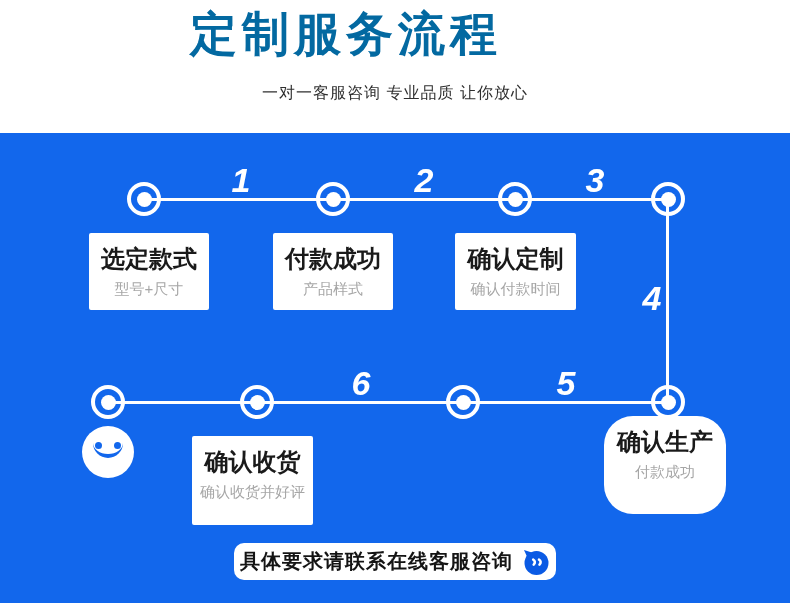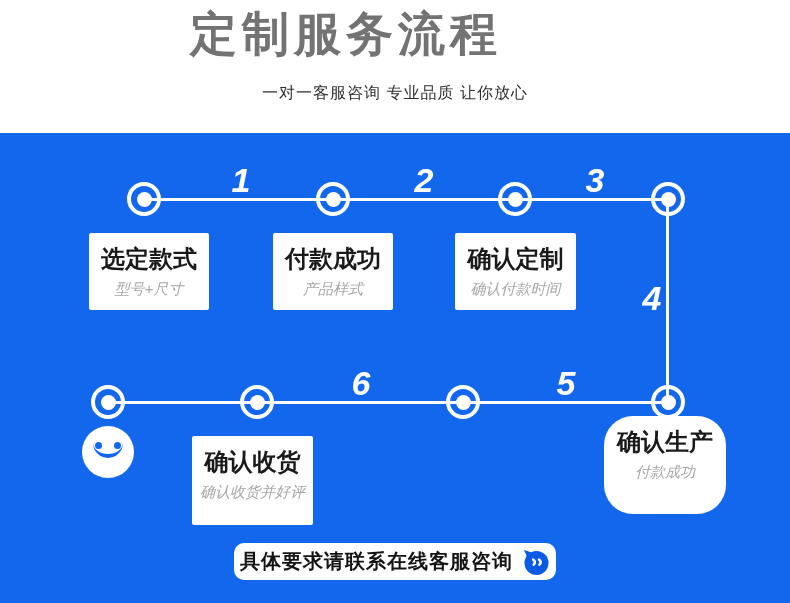--- a/index.html
+++ b/index.html
@@ -4,21 +4,21 @@
 <style>
   html,body{margin:0;padding:0;background:#ffffff;}
   #canvas{
     position:relative;width:790px;height:603px;overflow:hidden;
     background:#ffffff;
     font-family:"Liberation Sans","DejaVu Sans",sans-serif;
   }
   
   .hdr-title{
     position:absolute;left:0;top:6px;width:692px;text-align:center;
-    font-size:47px;font-weight:bold;color:#737373;letter-spacing:5px;line-height:1.2;
+    font-size:47px;font-weight:bold;color:#0369a1;letter-spacing:5px;line-height:1.2;
   }
   .hdr-sub{
     position:absolute;left:0;top:83px;width:790px;text-align:center;
     font-size:16px;color:#2f2f2f;letter-spacing:1px;
   }
   
   .panel{
     position:absolute;left:0;top:133px;width:790px;height:470px;
     background:#1267ec;
   }
@@ -42,21 +42,21 @@
     transform:translateX(-50%);line-height:1;
   }
   .num-1{left:241px;top:163px;} .num-2{left:424px;top:163px;} .num-3{left:595px;top:163px;}
   .num-4{left:652px;top:281px;} .num-5{left:566px;top:366px;} .num-6{left:361px;top:366px;}
   
   .card{
     position:absolute;background:#ffffff;border-radius:2px;text-align:center;
     box-sizing:border-box;padding-top:13px;margin-top:12px;
   }
   .card-title{font-size:24px;font-weight:bold;color:#1a1a1a;line-height:1.1;}
-  .card-sub{font-size:15px;color:#a6a6a6;margin-top:9px;line-height:1.1;font-style:italic;}
+  .card-sub{font-size:15px;color:#a6a6a6;margin-top:9px;line-height:1.1;}
   .c1{left:89px;top:221px;width:120px;height:77px;}
   .c2{left:273px;top:221px;width:120px;height:77px;}
   .c3{left:455px;top:221px;width:121px;height:77px;}
   .c4{left:604px;top:404px;width:122px;height:98px;border-radius:29px;}
   .c5{left:403px;top:424px;width:122px;height:77px;}
   .c6{left:192px;top:424px;width:121px;height:89px;}
   
   .smiley{
     position:absolute;left:82px;top:426px;width:52px;height:52px;border-radius:50%;
     background:#ffffff;

